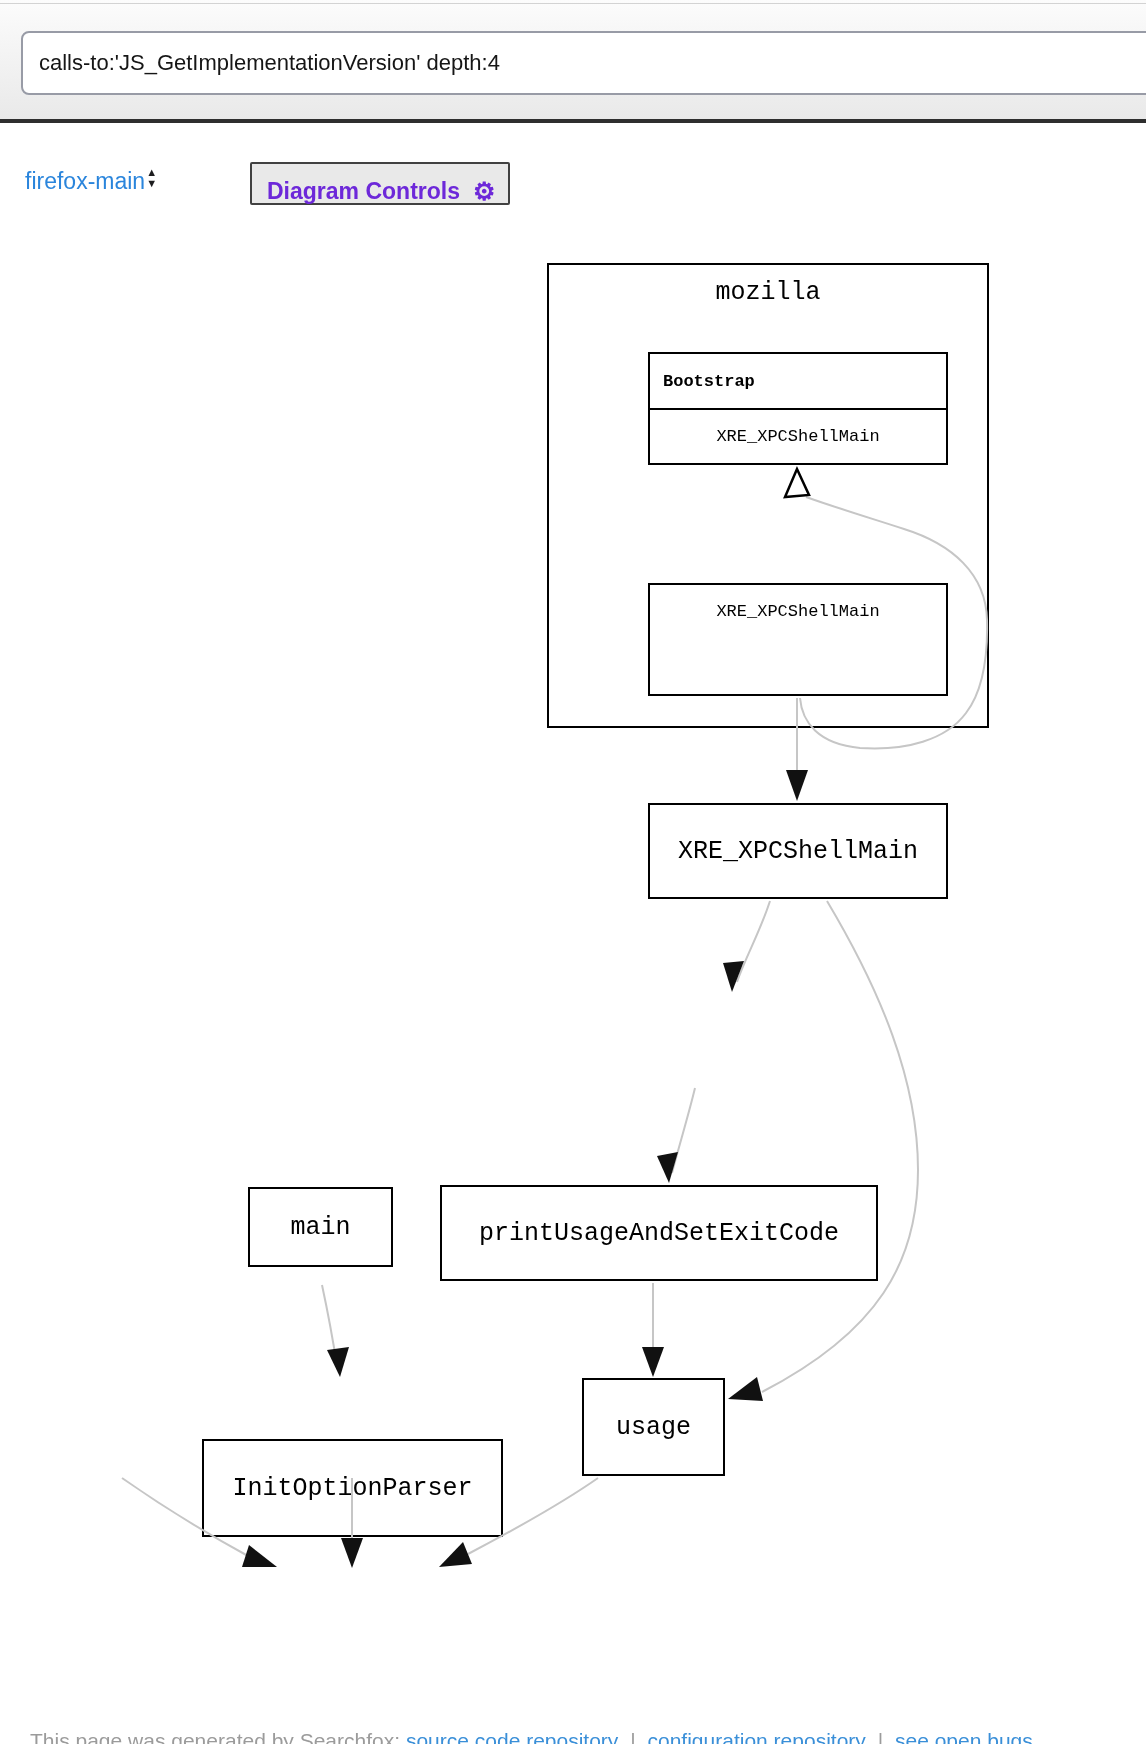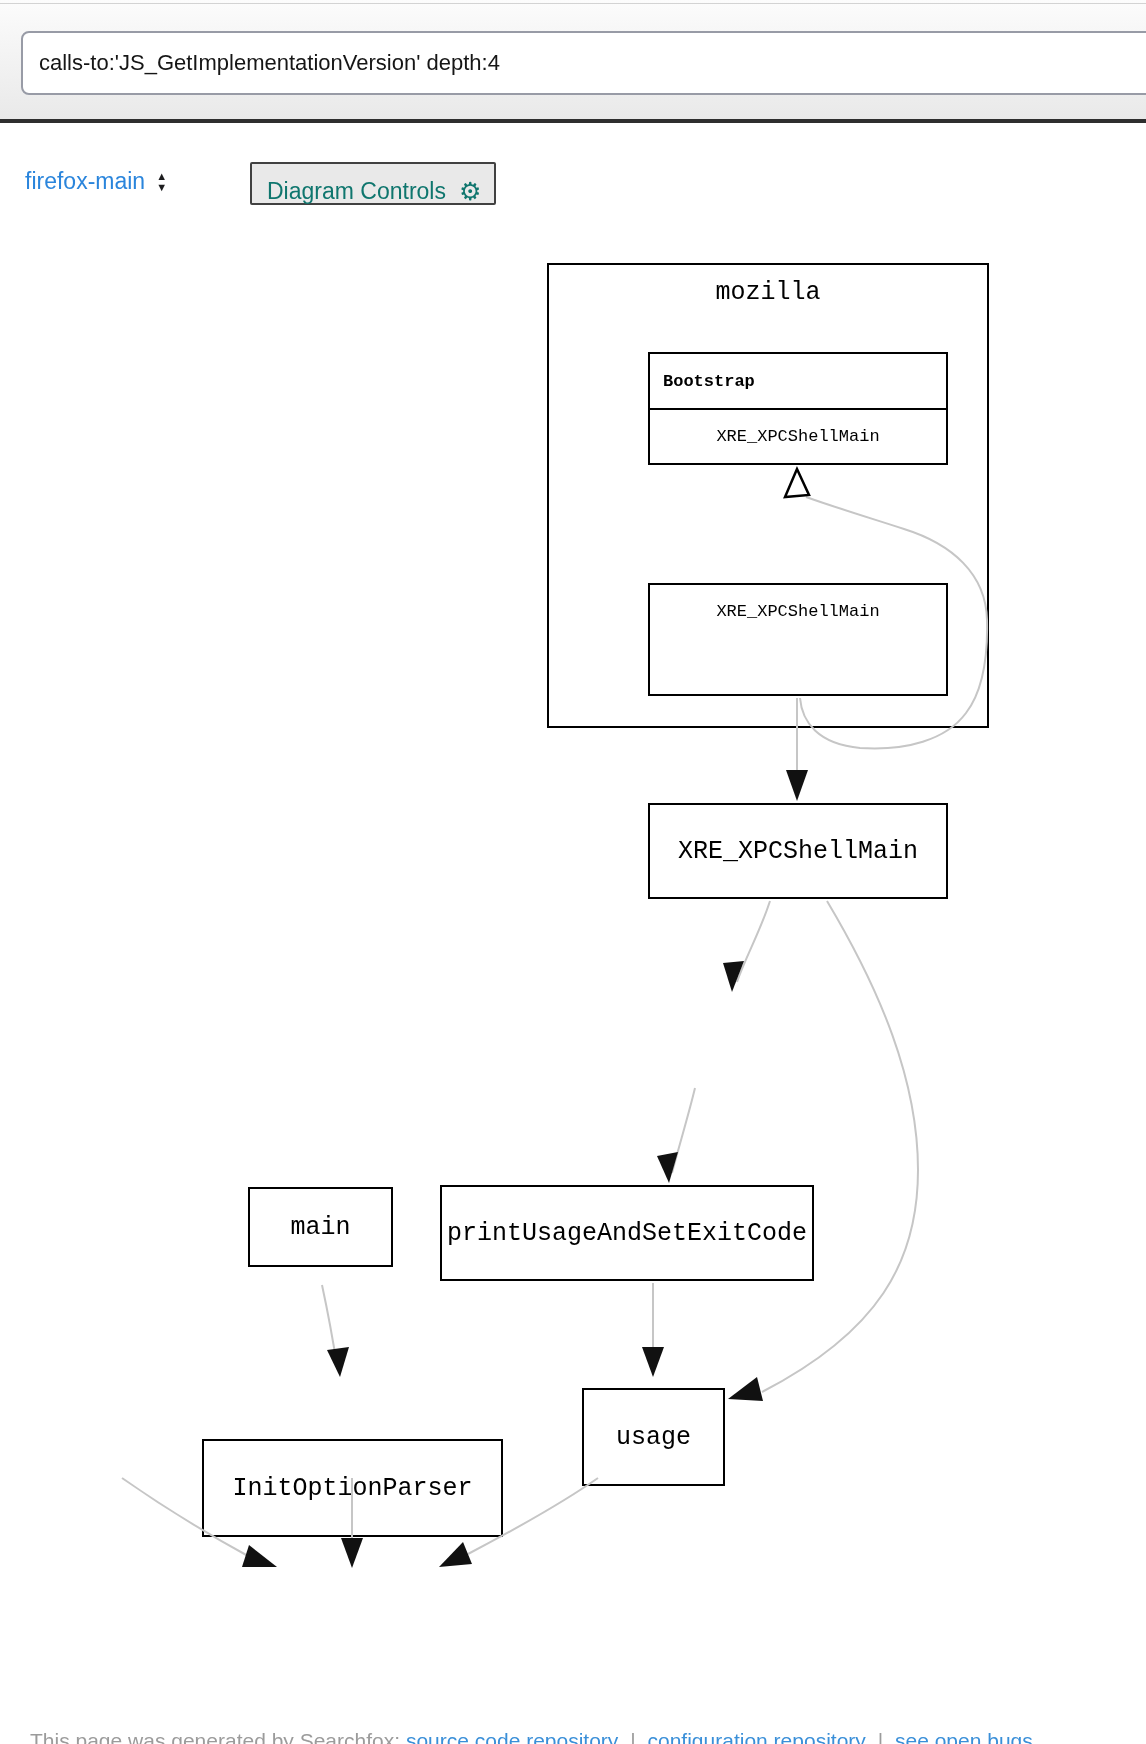--- a/index.html
+++ b/index.html
@@ -15,31 +15,31 @@
   }
   .header-topline { position:absolute; left:0; top:3px; width:1146px; height:1px; background:#d3d3d3; }
   .query-input {
     position:absolute; left:21px; top:31px; width:1140px; height:64px;
     box-sizing:border-box; border:2px solid #989ba6; border-radius:8px;
     background:#fff; color:#161616; font-size:22px; padding:0 16px;
     font-family:"Liberation Sans", sans-serif; outline:none;
   }
   
   .tree-select {
-    position:absolute; left:25px; top:168px; display:flex; align-items:center;
-    gap:11px; cursor:pointer;
+    position:absolute; left:25px; top:168px; display:flex; 
+    gap:1px; cursor:pointer;
   }
   .tree-select .label { color:#2a85dc; font-size:23px; }
   .select-arrows { display:flex; flex-direction:column; gap:2px; }
   .select-arrows span { font-size:11px; line-height:9px; color:#1d1d1f; }
   .controls-btn {
     position:absolute; left:250px; top:162px; height:43px; box-sizing:border-box;
     display:flex; align-items:center; gap:13px; padding:16px 13px 0 15px;
     background:#e9e9e9; border:2px solid #414141; border-radius:2px;
-    font-size:23px; color:#0f766e; cursor:pointer; font-family:"Liberation Sans", sans-serif;
+    font-size:23px; color:#6d28d9; cursor:pointer; font-family:"Liberation Sans", sans-serif;font-weight:bold;
   }
   .controls-btn .gear { font-size:25px; line-height:25px; }
   
   .mono { font-family:"Liberation Mono","DejaVu Sans Mono",monospace; }
   .node {
     position:absolute; box-sizing:border-box; border:2px solid #000; background:#fff;
     display:flex; align-items:center; justify-content:center;
     font-family:"Liberation Mono","DejaVu Sans Mono",monospace;
     font-size:25px; color:#000; white-space:nowrap; z-index:1;
   }
@@ -101,23 +101,23 @@
     <div class="record-title">Bootstrap</div>
     <div class="record-method">XRE_XPCShellMain</div>
   </div>
 
   <div class="record mono" style="left:648px; top:583px; width:300px; height:113px;">
     <div class="record-method">XRE_XPCShellMain</div>
   </div>
 
   <div class="node" style="left:648px; top:803px; width:300px; height:96px;">XRE_XPCShellMain</div>
   <div class="node" style="left:248px; top:1187px; width:145px; height:80px;">main</div>
-  <div class="node" style="left:440px; top:1185px; width:374px; height:96px;">printUsageAndSetExitCode</div>
+  <div class="node" style="left:440px; top:1185px; width:438px; height:96px;">printUsageAndSetExitCode</div>
   <div class="node" style="left:202px; top:1439px; width:301px; height:98px;">InitOptionParser</div>
-  <div class="node" style="left:582px; top:1378px; width:143px; height:98px;margin-top:10px;">usage</div>
+  <div class="node" style="left:582px; top:1378px; width:143px; height:98px;">usage</div>
 
   <svg id="edges" width="1146" height="1744">
     <g stroke="#c6c6c6" stroke-width="2" fill="none">
 
       <path d="M 800,698
                C 802,722 818,744 860,748
                C 906,751 946,740 966,713
                C 982,692 988,660 987,620
                C 986,574 952,544 904,529
                C 870,518 834,507 806,497"></path>

